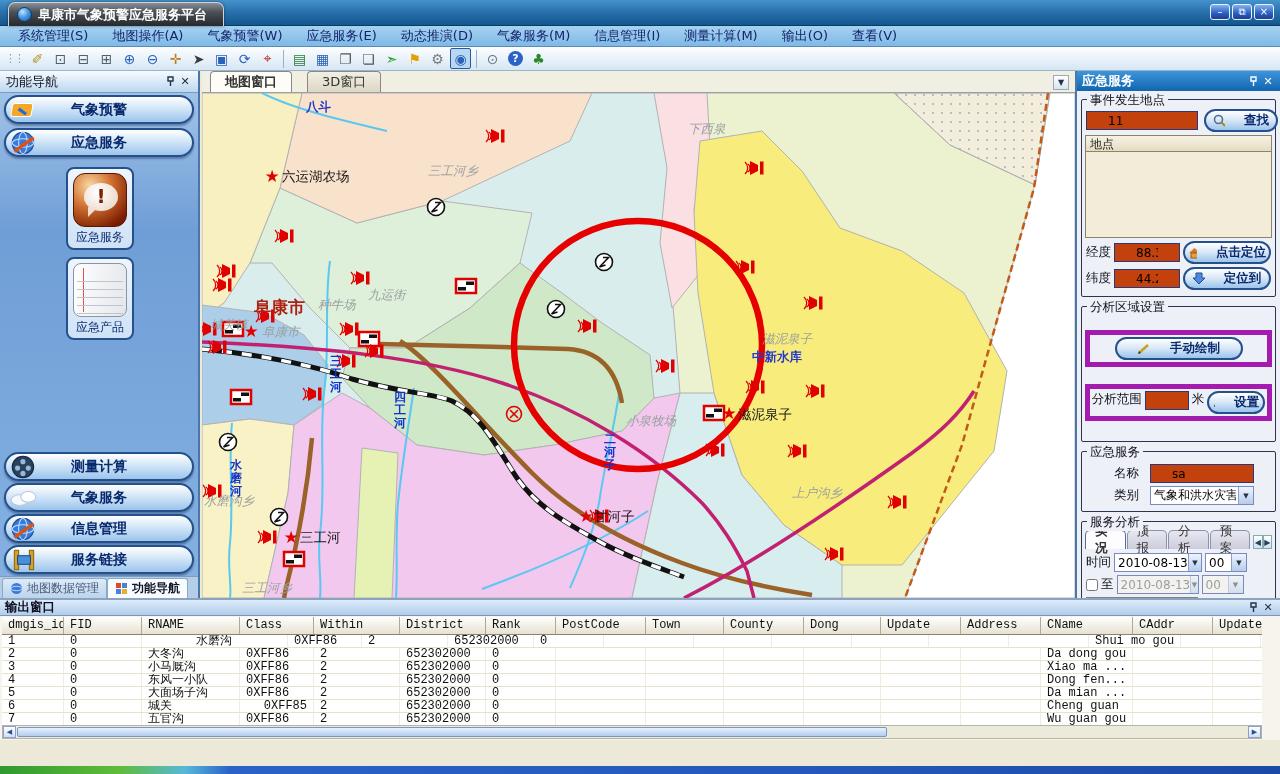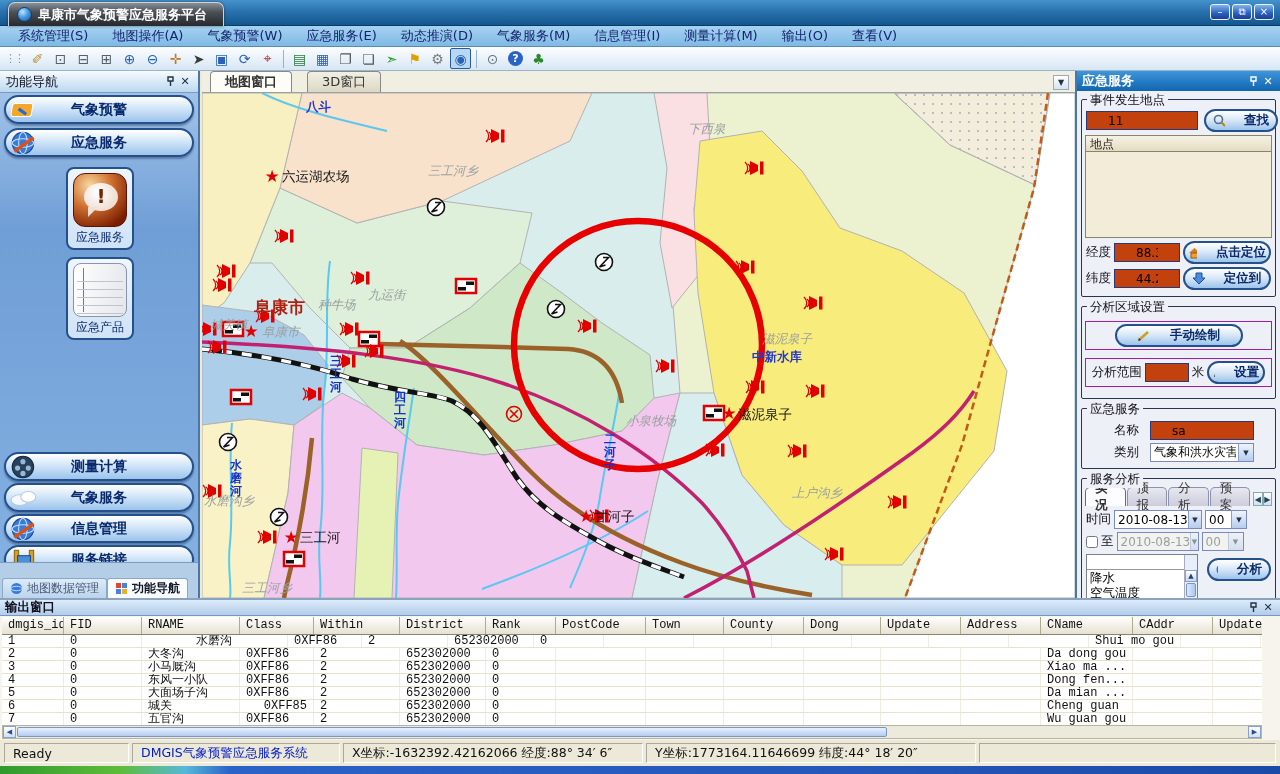--- a/index.html
+++ b/index.html
@@ -31,21 +31,21 @@
 .pill{position:absolute;left:4px;right:4px;height:29px;border:2px solid #24508c;border-radius:15px;background:linear-gradient(#ffffff,#d2e6f8 45%,#9cc4ec);display:flex;align-items:center;justify-content:center;font-weight:bold;color:#0a2a6e;font-size:14px;box-shadow:0 2px 2px rgba(0,20,60,.35);cursor:pointer}
 .pill svg{position:absolute;left:2px;top:-2px}
 .bigbtn{position:absolute;left:66px;width:68px;border:2px solid #24508c;border-radius:8px;background:linear-gradient(#eef6ff,#cfe2f6);text-align:center;padding:4px 2px 2px;cursor:pointer}
 .bigbtn .cap{color:#0a2a6e;font-size:12px;margin-top:2px}
 .art-alert{width:54px;height:54px;margin:0 auto;border-radius:12px;background:radial-gradient(circle at 30% 22%,#f8d8a0,#d07030 40%,#7a1c00 85%);border:1px solid #5a1400;position:relative}
 .art-alert .bub{position:absolute;left:10px;top:9px;width:34px;height:28px;border-radius:50%;background:radial-gradient(circle at 40% 35%,#fff,#e8d0c0);color:#7a2200;font-weight:bold;font-size:20px;line-height:27px}
 .art-alert .bub:after{content:"";position:absolute;left:4px;bottom:-6px;border:5px solid transparent;border-top-color:#f0e0d4;border-left-color:#f0e0d4}
 .art-note{width:54px;height:54px;margin:0 auto;border-radius:8px;border:1px solid #8a93a8;background:linear-gradient(100deg,#ffffff,#e4e6ea);position:relative;overflow:hidden}
 .art-note:before{content:"";position:absolute;left:9px;top:4px;bottom:4px;width:1px;background:#e05050}
 .art-note:after{content:"";position:absolute;left:3px;right:3px;top:10px;height:40px;background:repeating-linear-gradient(#0000 0 7px,#c0c4d0 7px 8px)}
-#side-tabs{position:absolute;left:0;right:0;bottom:0;height:36px;background:#b4cee8;border-top:1px solid #7a9cc0;display:flex;align-items:flex-end;padding-left:2px}
+#side-tabs{position:absolute;left:0;right:0;bottom:0;height:22px;background:#b4cee8;border-top:1px solid #7a9cc0;display:flex;align-items:flex-end;padding-left:2px}
 .side-tab{height:20px;display:flex;align-items:center;gap:4px;padding:0 7px;font-size:12px;color:#4a5a78;background:linear-gradient(#dcebf8,#bcd4ec);border:1px solid #8aa8c8;border-bottom:none;border-radius:3px 3px 0 0;cursor:pointer}
 .side-tab.active{background:#f8fbff;color:#101828;font-weight:bold}
 
 #mapwrap{position:absolute;left:202px;top:0;width:873px;height:527px;background:#f1eee2}
 #maptabs{position:absolute;top:0;left:0;right:0;height:22px;border-bottom:1px solid #98a0a8;background:#f1eee2;display:flex;align-items:flex-end;padding-left:8px}
 .mtab{height:21px;padding:0 14px;display:flex;align-items:center;font-size:13px;border:1px solid #888;border-bottom:none;border-radius:4px 4px 0 0;background:linear-gradient(#f2efe4,#ddd8c4);color:#333;margin-right:15px;cursor:pointer}
 .mtab.active{background:#fdfcf6;font-weight:bold}
 #maparr{position:absolute;right:6px;top:4px;width:16px;height:15px;font-size:8px;text-align:center;line-height:14px;color:#234;border:1px solid #9ab;background:linear-gradient(#fff,#d8e4f0);cursor:pointer}
 #mapcanvas{position:absolute;top:22px;left:0;width:873px;height:505px;background:#d9edec;cursor:crosshair}
 #mapcanvas svg{display:block}
@@ -62,21 +62,21 @@
 .ptitle .hdr-ico{color:#fff}
 #pbody{position:absolute;top:20px;bottom:0;left:0;right:0;padding:8px 3px 2px}
 .group{position:relative;border:1px solid #2a3550;border-radius:2px;margin:0 1px 9px;padding:6px 3px 3px}
 .legend{position:absolute;top:-8px;left:5px;background:#eef0f8;padding:0 3px;font-size:12.5px;color:#101018}
 .prow{display:flex;align-items:center;gap:3px;margin:3px 1px}
 .lab{font-size:12.5px;color:#101018;white-space:nowrap}
 .tin{border:1px solid #28387a;background:#c2410c;height:19px;font-size:12px;padding:0 21px;font-family:"DejaVu Sans",sans-serif}
 .xbtn{border:2px solid #24508c;border-radius:12px;background:linear-gradient(#ffffff,#d6e6f6 50%,#9cc4ec);color:#0a2a6e;font-weight:bold;font-size:12.5px;height:23px;display:inline-flex;align-items:center;justify-content:center;gap:19px;padding:0 7px;cursor:pointer;white-space:nowrap}
 .lochdr{height:17px;background:linear-gradient(#f6f2e4,#e4dcc2);border:1px solid #8a8468;font-size:12px;padding:0 4px;color:#222}
 .locarea{height:86px;background:#f2ecd9;border:1px solid #8a8468;border-top:none}
-.inner{border:1px solid #a21caf;padding:2px;margin:8px 0;display:flex;align-items:center;justify-content:center;gap:3px}
+.inner{border:5px solid #a21caf;padding:2px;margin:17px 0;display:flex;align-items:flex-start;justify-content:center;gap:3px}
 .an-tabs{display:flex;align-items:flex-end;height:20px;margin:1px 0 4px}
 .an-tab{height:19px;padding:0 9px;font-size:12.5px;display:flex;align-items:center;border:1px solid #8a94b0;border-bottom:none;border-radius:5px 5px 0 0;background:linear-gradient(#e8e8f0,#ccccdc);color:#333;margin-right:1px;cursor:pointer}
 .an-tab.active{background:#fdfdff;font-weight:bold;border-color:#5a6a9a}
 .an-arr{width:11px;height:14px;font-size:8px;line-height:13px;text-align:center;color:#245;background:linear-gradient(#fff,#cfe0f4);border:1px solid #8aa;cursor:pointer}
 .sel{border:1px solid #7a8ac0;background:#fff;height:19px;display:inline-flex;align-items:center;padding-left:3px;font-size:12px;overflow:hidden;white-space:nowrap}
 .sel .da{width:15px;height:17px;margin-left:auto;background:linear-gradient(#eef4fe,#b6ccee);border-left:1px solid #8aa0d0;font-size:7px;color:#234;display:flex;align-items:center;justify-content:center}
 .sel.dis{background:#f2f2ee;color:#9aa0a0}
 .sel.dis .da{opacity:.5}
 .lbox{border:1px solid #808080;background:#fff;width:112px;height:46px;position:relative;font-size:12.5px;overflow:hidden}
 .lbox .opt{padding:0 3px;line-height:15px}
@@ -870,22 +870,15 @@
         </div>
       </div>
 
   <div id="ohscroll">
     <div class="sb-btn" style="left:0;top:0;bottom:0;width:13px">◀</div>
     <div class="sb-th" style="left:14px;top:1px;bottom:1px;width:870px"></div>
     <div class="sb-btn" style="right:0;top:0;bottom:0;width:13px">▶</div>
   </div>
 </div>
 
-<div id="statusbar">
-  <div class="scell" style="width:125px">Ready</div>
-  <div class="scell" style="width:208px;color:#0018c8">DMGIS气象预警应急服务系统</div>
-  <div class="scell" style="width:300px">X坐标:-1632392.42162066 经度:88° 34′ 6″</div>
-  <div class="scell" style="width:330px">Y坐标:1773164.11646699 纬度:44° 18′ 20″</div>
-  <div class="scell" style="flex:1"></div>
+<div id="bottomstrip"></div>
+
 </div>
-<div id="bottomstrip"></div>
-
-</div>
 
 </body></html>

